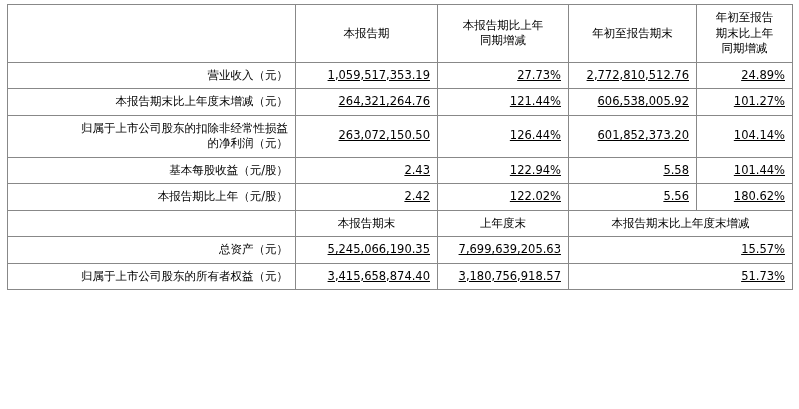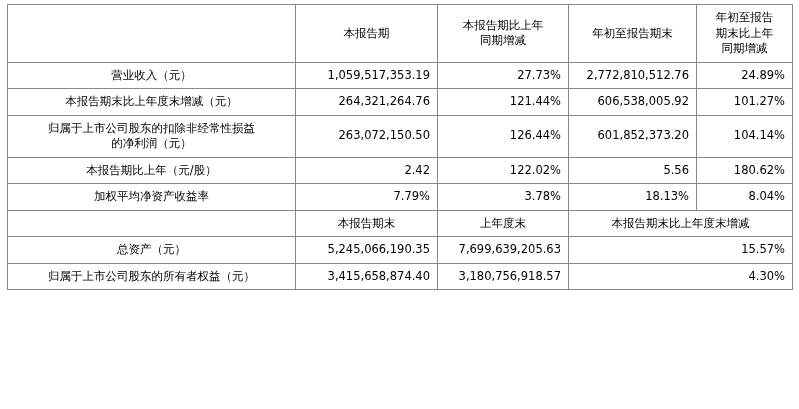--- a/index.html
+++ b/index.html
@@ -33,26 +33,27 @@
     line-height: 1.35;
     background: #ffffff;
   }
   td.hdr {
     background: #d9d9d9;
     text-align: center;
     font-weight: normal;
     white-space: pre-line;
   }
   td.label {
-    text-align: center;
+    text-align: right;
     white-space: pre-line;
   }
   td.num {
     text-align: right;
     font-family: "DejaVu Sans", "Liberation Sans", sans-serif;
+    text-decoration: underline;
   }
   .col-label { width: 288px; }
   .col-a { width: 142px; }
   .col-b { width: 131px; }
   .col-c { width: 128px; }
   .col-d { width: 96px; }
   .row-tall td { height: 30px; }
   .dash { text-align: center; letter-spacing: 1px; }
 </style>
 </head>
@@ -100,53 +101,53 @@
       <tr class="row-tall">
         <td class="label">归属于上市公司股东的扣除非经常性损益
 的净利润（元）</td>
         <td class="num">263,072,150.50</td>
         <td class="num">126.44%</td>
         <td class="num">601,852,373.20</td>
         <td class="num">104.14%</td>
       </tr>
 
 
+      <tr>
+        <td class="label">基本每股收益（元/股）</td>
+        <td class="num">2.43</td>
+        <td class="num">122.94%</td>
+        <td class="num">5.58</td>
+        <td class="num">101.44%</td>
+      </tr>
 
       <tr>
         <td class="label">本报告期比上年（元/股）</td>
         <td class="num">2.42</td>
         <td class="num">122.02%</td>
         <td class="num">5.56</td>
         <td class="num">180.62%</td>
       </tr>
 
-      <tr>
-        <td class="label">加权平均净资产收益率</td>
-        <td class="num">7.79%</td>
-        <td class="num">3.78%</td>
-        <td class="num">18.13%</td>
-        <td class="num">8.04%</td>
-      </tr>
 
       <tr>
         <td class="hdr"></td>
         <td class="hdr">本报告期末</td>
         <td class="hdr">上年度末</td>
         <td class="hdr" colspan="2">本报告期末比上年度末增减</td>
       </tr>
 
       <tr>
         <td class="label">总资产（元）</td>
         <td class="num">5,245,066,190.35</td>
         <td class="num">7,699,639,205.63</td>
         <td class="num" colspan="2">15.57%</td>
       </tr>
 
       <tr>
         <td class="label">归属于上市公司股东的所有者权益（元）</td>
         <td class="num">3,415,658,874.40</td>
         <td class="num">3,180,756,918.57</td>
-        <td class="num" colspan="2">4.30%</td>
+        <td class="num" colspan="2">51.73%</td>
       </tr>
     </tbody>
   </table>
 
 </div>
 
 </body></html>

